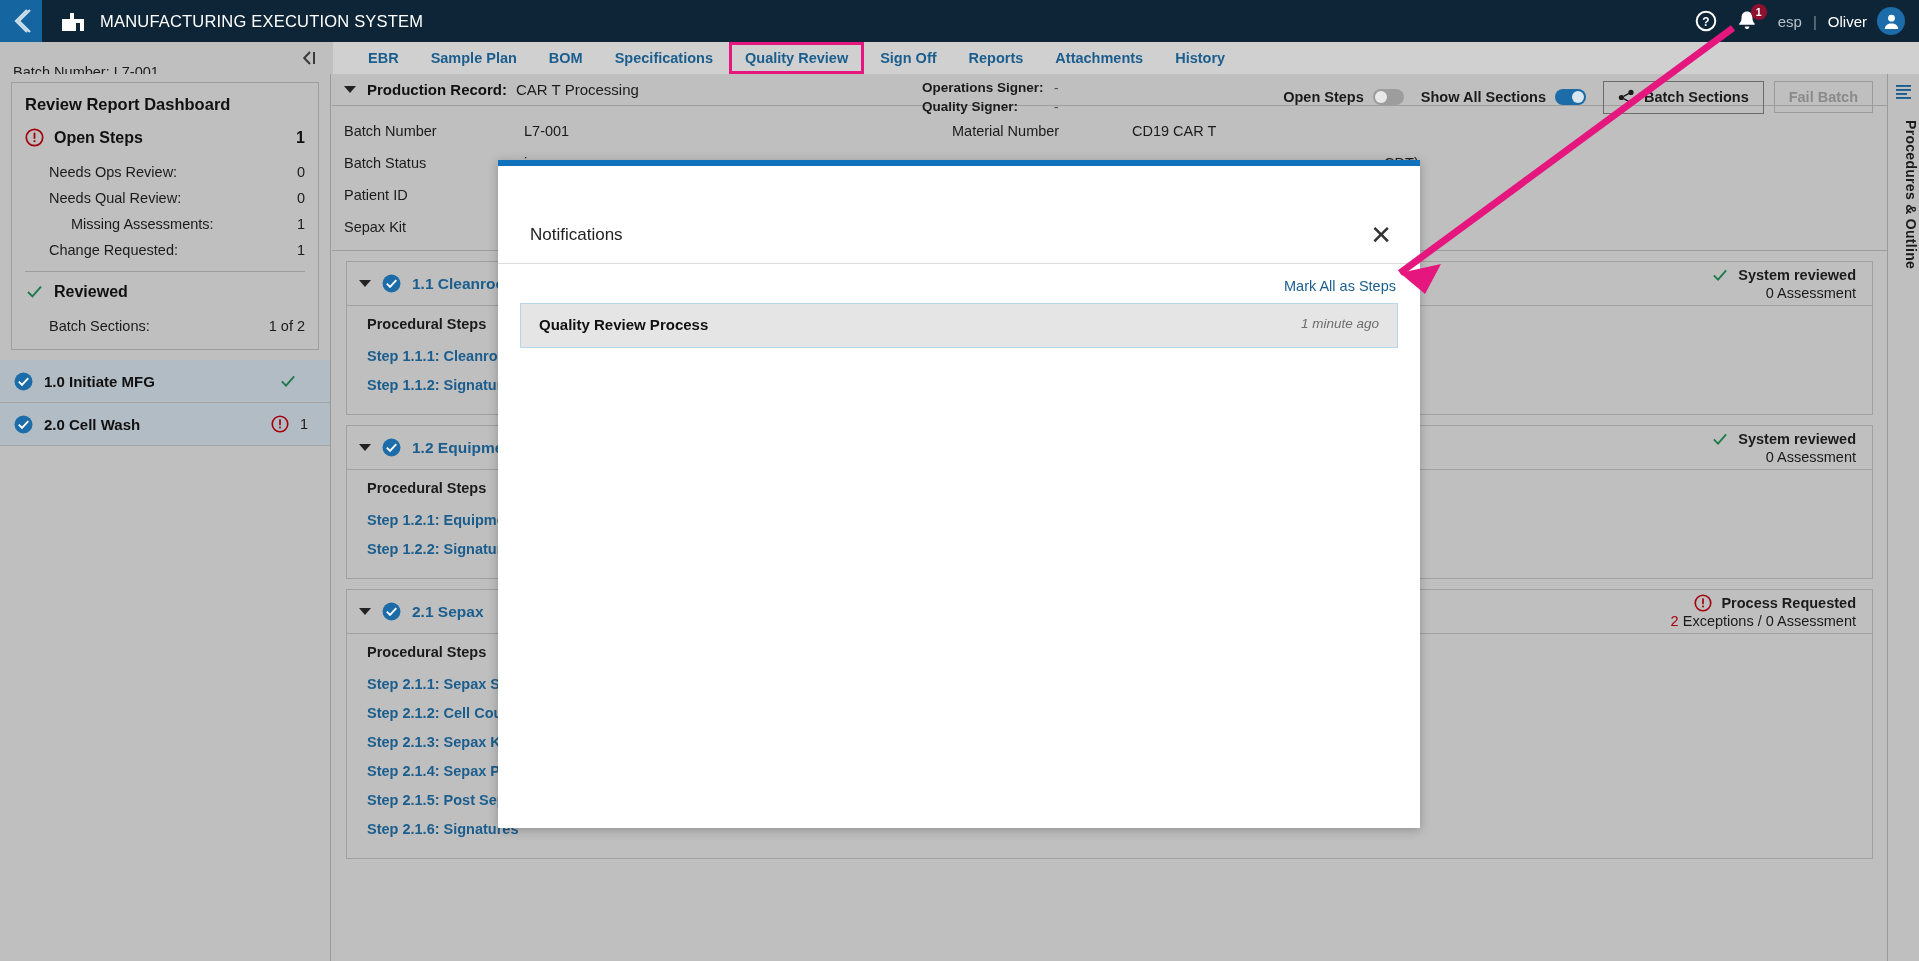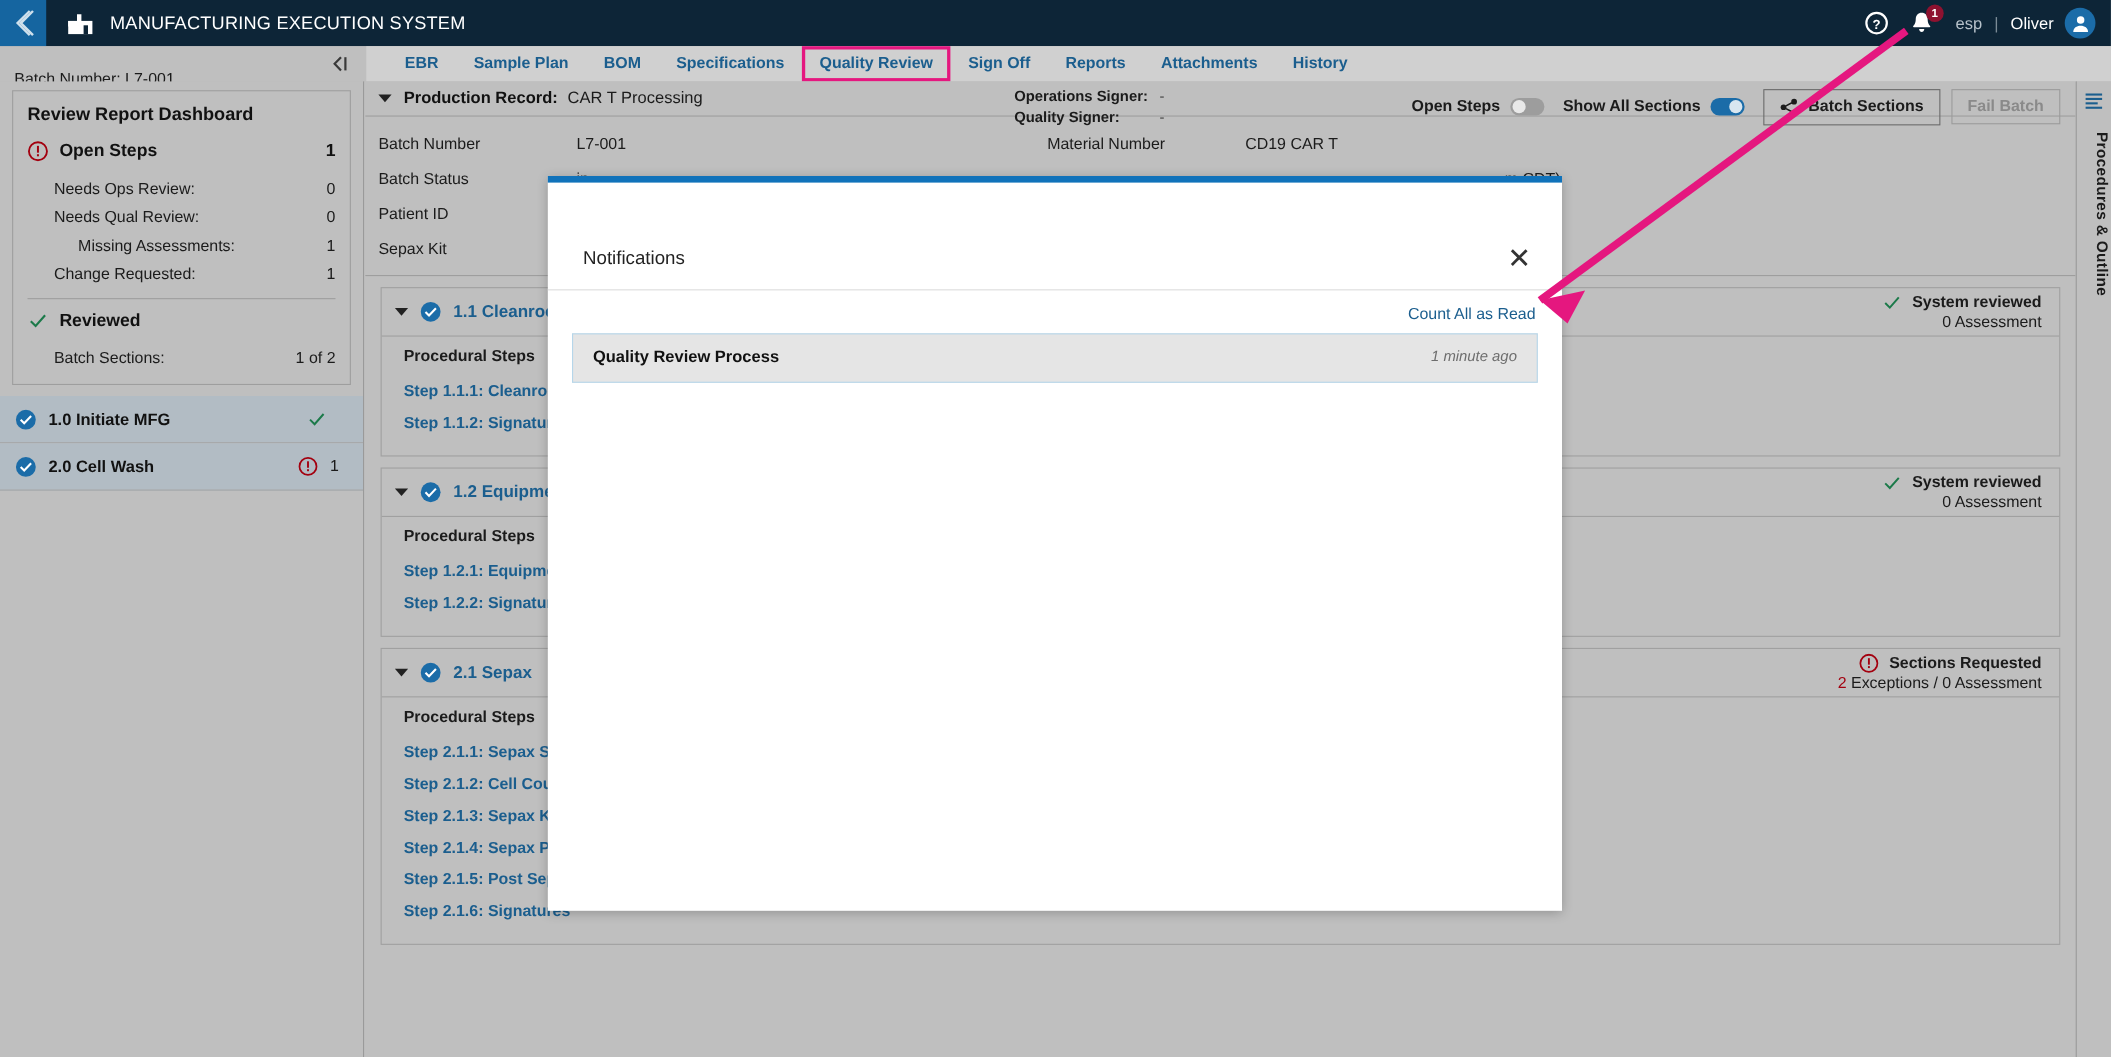--- a/index.html
+++ b/index.html
@@ -510,21 +510,21 @@
               <rect x="3" y="6.3" width="10" height="1.3" fill="#ffffff"></rect>
             </svg>
           </span>
           <span class="status">
             <span class="status-line1">
               <svg width="18" height="18" viewBox="0 0 19 19">
                 <circle cx="9.5" cy="9.5" r="8.2" fill="none" stroke="#a3000f" stroke-width="1.7"></circle>
                 <rect x="8.6" y="4.6" width="1.8" height="6.2" fill="#a3000f"></rect>
                 <rect x="8.6" y="12.2" width="1.8" height="1.9" fill="#a3000f"></rect>
               </svg>
-              <span>Sections Requested</span>
+              <span>Process Requested</span>
             </span>
             <span class="status-line2"><span class="red">2</span><span> Exceptions / 0 Assessment</span></span>
           </span>
         </div>
         <div class="sec-body">
           <div class="proc-label">Procedural Steps</div>
           <div class="step-link">Step 2.1.1: Sepax Setup</div>
           <div class="step-link">Step 2.1.2: Cell Count</div>
           <div class="step-link">Step 2.1.3: Sepax Kit</div>
           <div class="step-link">Step 2.1.4: Sepax Processing</div>
@@ -547,21 +547,21 @@
     </div>
     <div class="rail-text">Procedures &amp; Outline</div>
   </div>
 
   <div class="modal">
     <div class="modal-head">
       <span class="modal-title">Notifications</span>
       <span class="modal-close">✕</span>
     </div>
     <div class="modal-body">
-      <div class="markread">Count All as Read</div>
+      <div class="markread">Mark All as Steps</div>
       <div class="notif">
         <div class="notif-top">
           <span class="notif-title">Quality Review Process</span>
           <span class="notif-time">1 minute ago</span>
         </div>
       </div>
     </div>
   </div>
 
   <svg class="anno">

